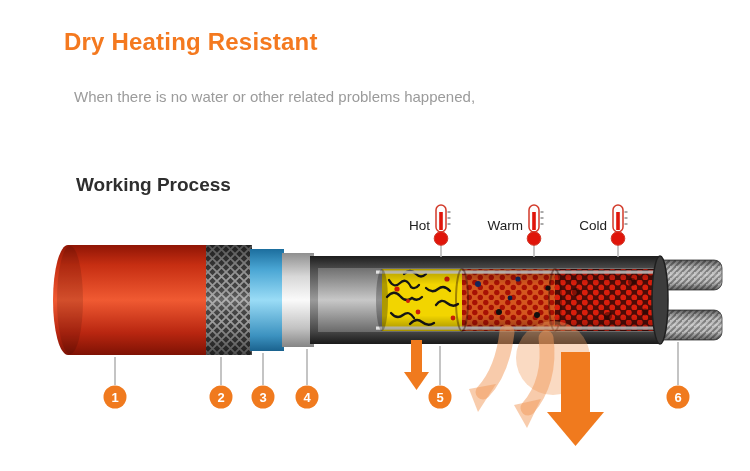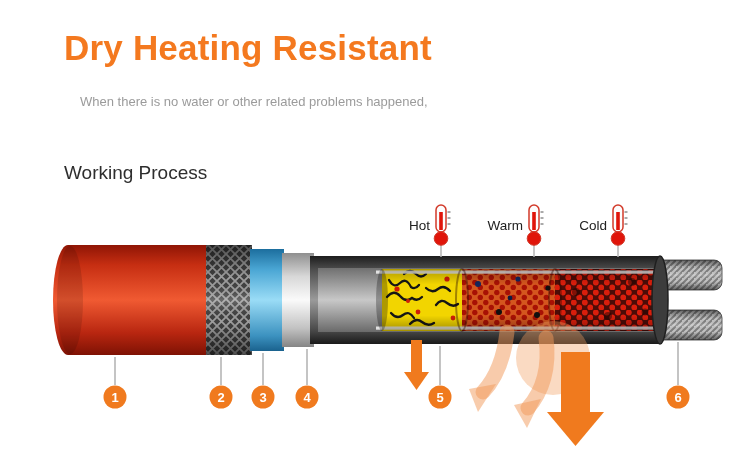--- a/index.html
+++ b/index.html
@@ -2,29 +2,29 @@
 <html><head>
 <meta charset="utf-8">
 <style>
   html,body{margin:0;padding:0;background:#fff;}
   .canvas{
     position:relative;width:750px;height:471px;background:#ffffff;
     overflow:hidden;font-family:"Liberation Sans",sans-serif;
   }
   .title{
     position:absolute;left:64px;top:28px;margin:0;
-    font-size:35px;font-weight:600;color:#f4791f;letter-spacing:.2px;
+    font-size:24px;font-weight:600;color:#f4791f;letter-spacing:.2px;
   }
   .subtitle{
-    position:absolute;left:64px;top:76px;margin:16px;
-    font-size:13px;line-height:1.5;color:#9b9b9b;font-weight:400;
+    position:absolute;left:64px;top:76px;margin:10px;
+    font-size:15px;line-height:1.5;color:#9b9b9b;font-weight:400;
   }
   .section-heading{
-    position:absolute;left:64px;top:162px;margin:0;
-    font-size:19px;font-weight:400;color:#2e2e2e;
+    position:absolute;left:64px;top:162px;margin:12px;
+    font-size:19px;font-weight:700;color:#2e2e2e;
   }
   .diagram{position:absolute;left:10px;top:200px;width:750px;height:271px;}
   svg{display:block;}
   .temp-label{font-size:13.5px;fill:#222;font-family:"Liberation Sans",sans-serif;}
   .callout-num{font-size:13px;font-weight:bold;fill:#fff;font-family:"Liberation Sans",sans-serif;}
 </style>
 </head>
 <body>
 
 <div class="canvas">

